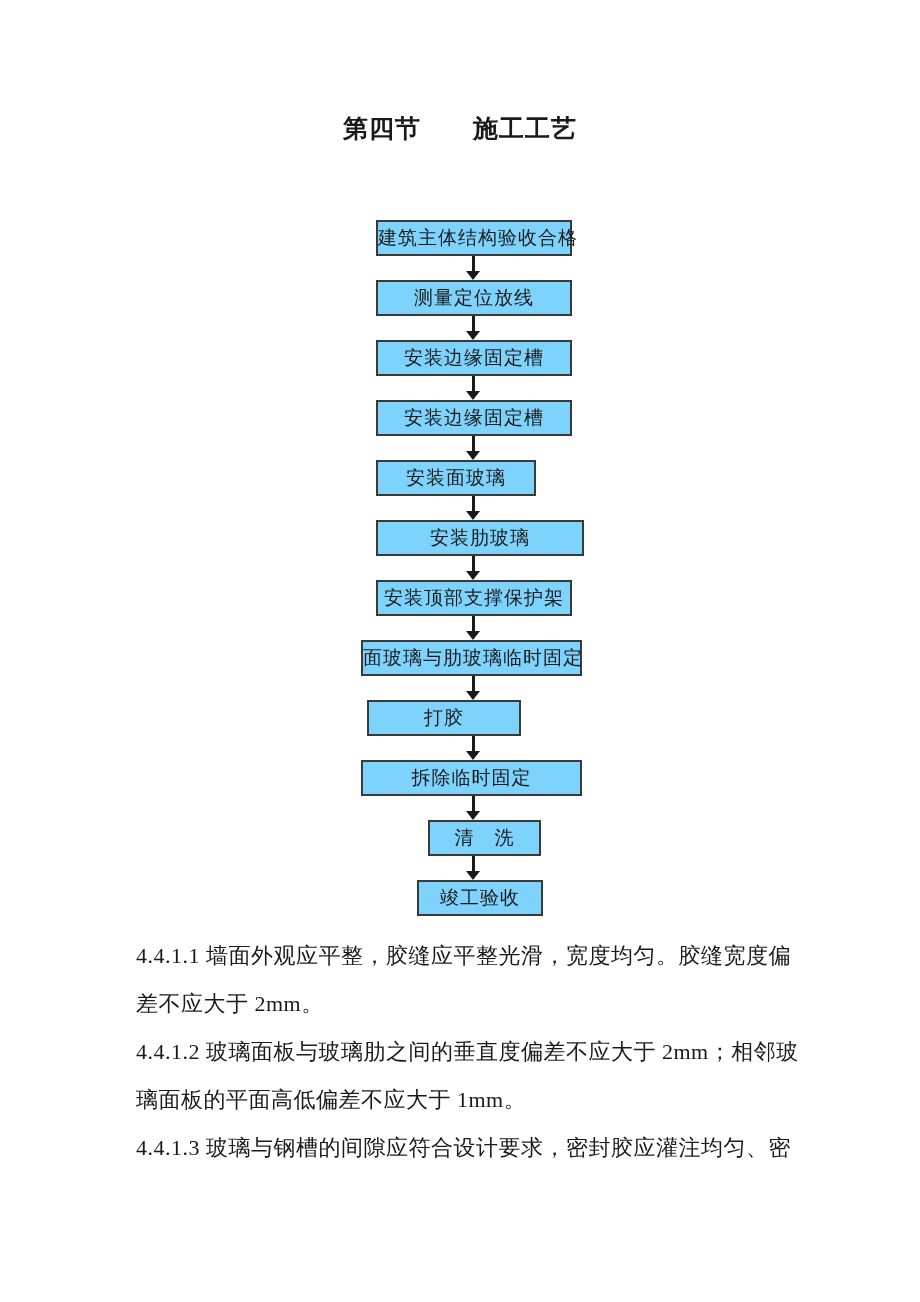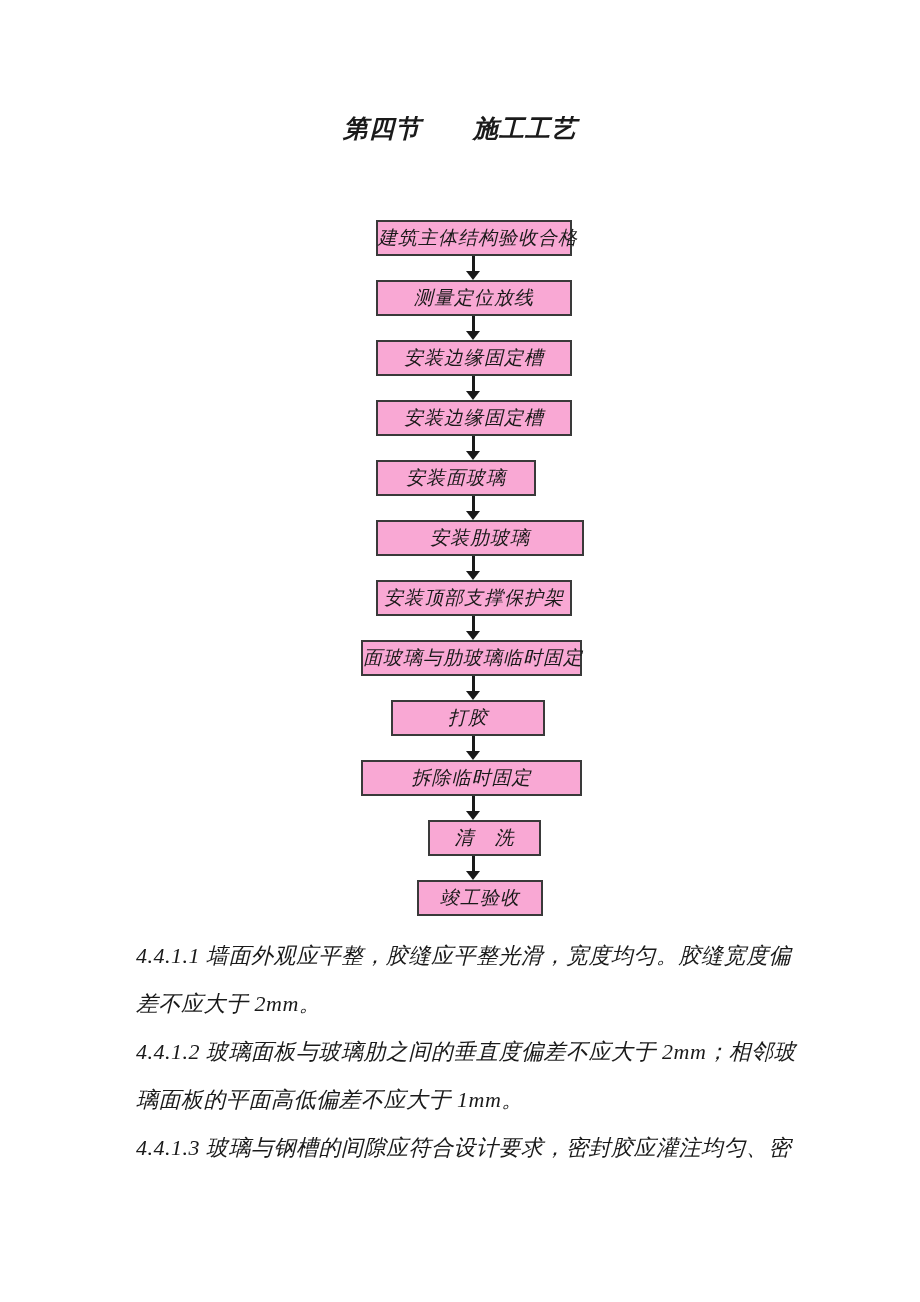--- a/index.html
+++ b/index.html
@@ -5,21 +5,21 @@
   html, body { margin: 0; padding: 0; }
   body {
     width: 920px;
     height: 1302px;
     position: relative;
     background: #ffffff;
     font-family: "Liberation Serif", "DejaVu Serif", serif;
     color: #1a1a1a;
     overflow: hidden;
   }
-  .page { position: absolute; inset: 0; font-style: italic; }
+  .page { position: absolute; inset: 0; }
 
   .section-title {
     position: absolute;
     top: 112px;
     left: 0;
     width: 920px;
     text-align: center;
     font-size: 25px;
     font-weight: bold;
     letter-spacing: 1px;
@@ -34,21 +34,21 @@
     letter-spacing: 0.5px;
     white-space: pre;
   }
 
   
   .fb {
     position: absolute;
     box-sizing: border-box;
     height: 36px;
     border: 2px solid #3a3a3a;
-    background: #f9a8d4;
+    background: #7dd3fc;
     text-align: center;
     font-size: 19px;
     line-height: 31px;
     letter-spacing: 1px;
     white-space: pre;
   }
 
   
   .arrow {
     position: absolute;
@@ -142,21 +142,21 @@
       <span class="head"></span>
     </div>
 
     <div class="fb" style="top:640px;left:361px;width:221px">面玻璃与肋玻璃临时固定</div>
 
     <div class="arrow" style="top:676px">
       <span class="stem"></span>
       <span class="head"></span>
     </div>
 
-    <div class="fb" style="top:700px;left:391px;width:154px">打胶</div>
+    <div class="fb" style="top:700px;left:367px;width:154px">打胶</div>
 
     <div class="arrow" style="top:736px">
       <span class="stem"></span>
       <span class="head"></span>
     </div>
 
     <div class="fb" style="top:760px;left:361px;width:221px">拆除临时固定</div>
 
     <div class="arrow" style="top:796px">
       <span class="stem"></span>

